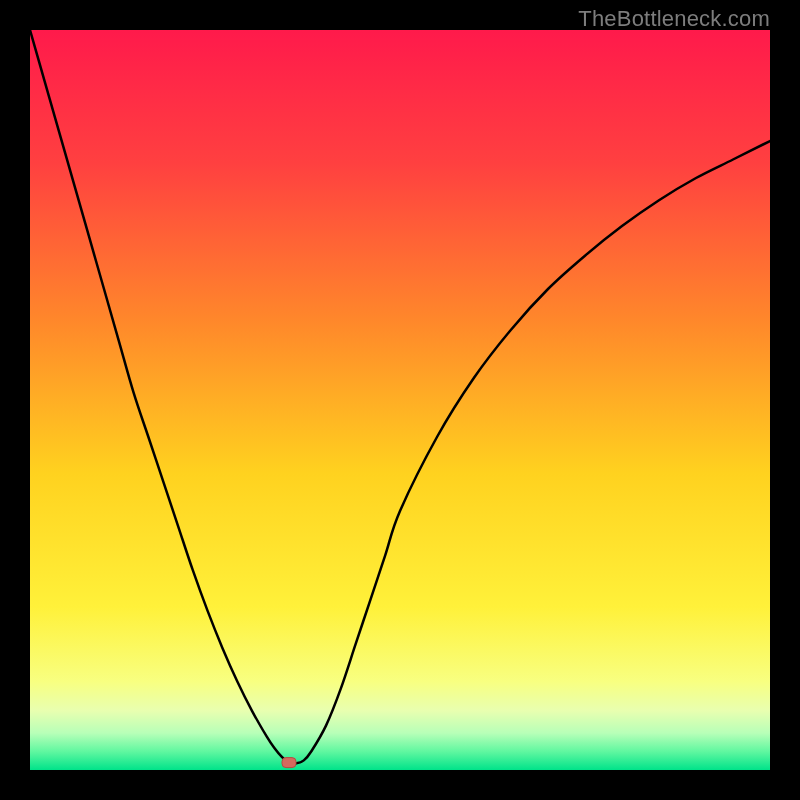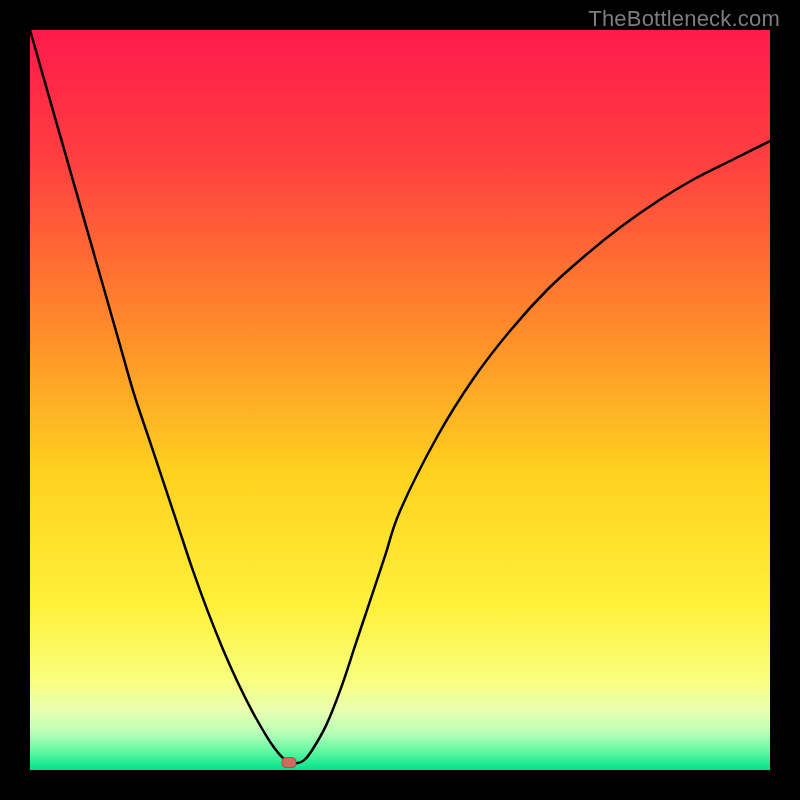--- a/index.html
+++ b/index.html
@@ -13,21 +13,21 @@
   .plot-area {
     position: absolute;
     left: 30px;
     top: 30px;
     width: 740px;
     height: 740px;
   }
   .watermark {
     position: absolute;
     top: 6px;
-    right: 20px;
+    right: 30px;
     font-family: Arial, Helvetica, sans-serif;
     font-size: 22px;
     font-weight: 500;
     color: #7d7d7d;
     letter-spacing: 0.2px;
   }
 </style>
 </head>
 <body>
 

